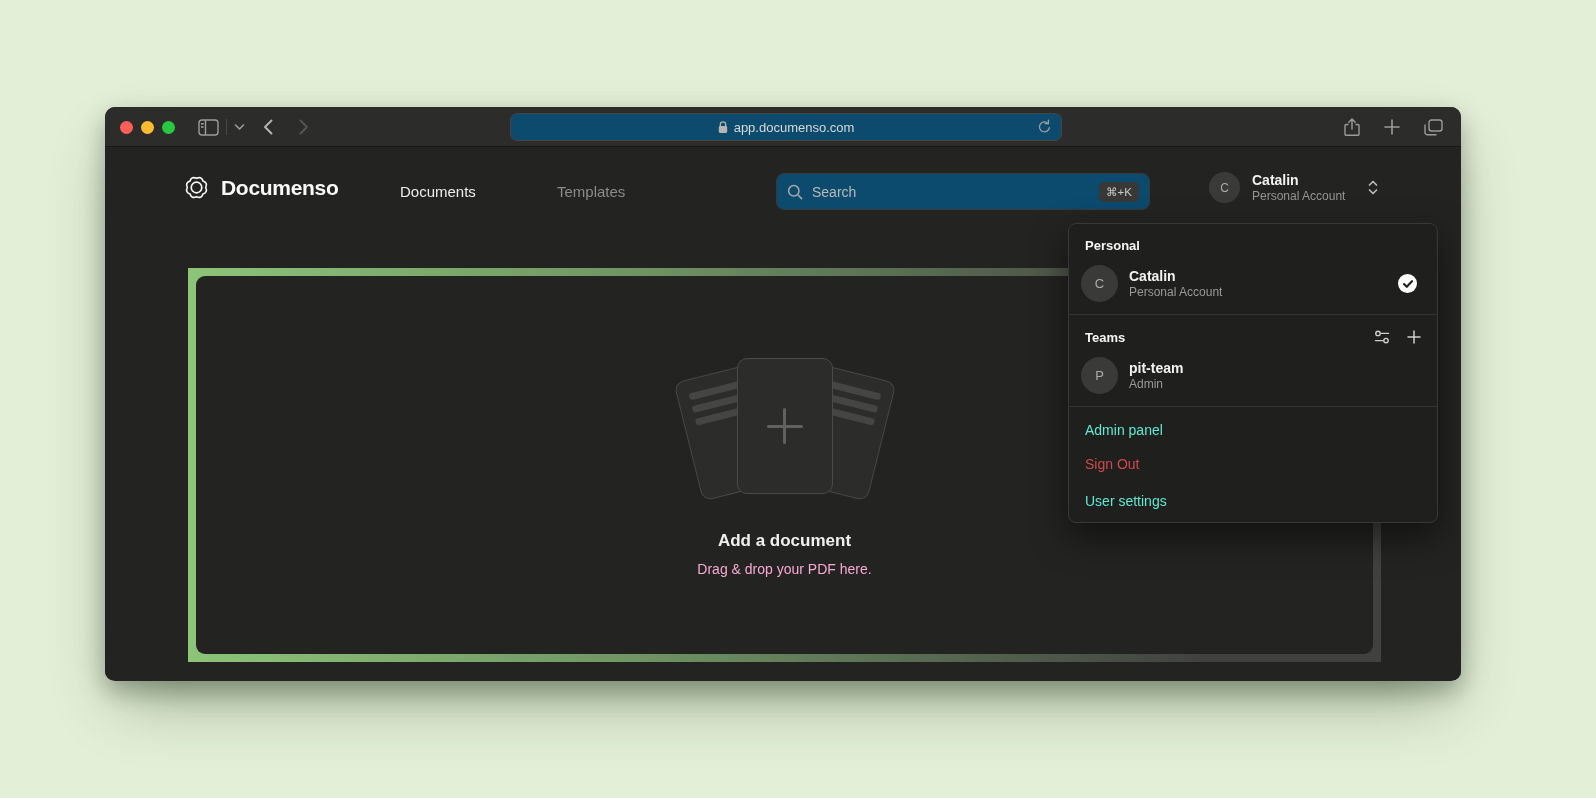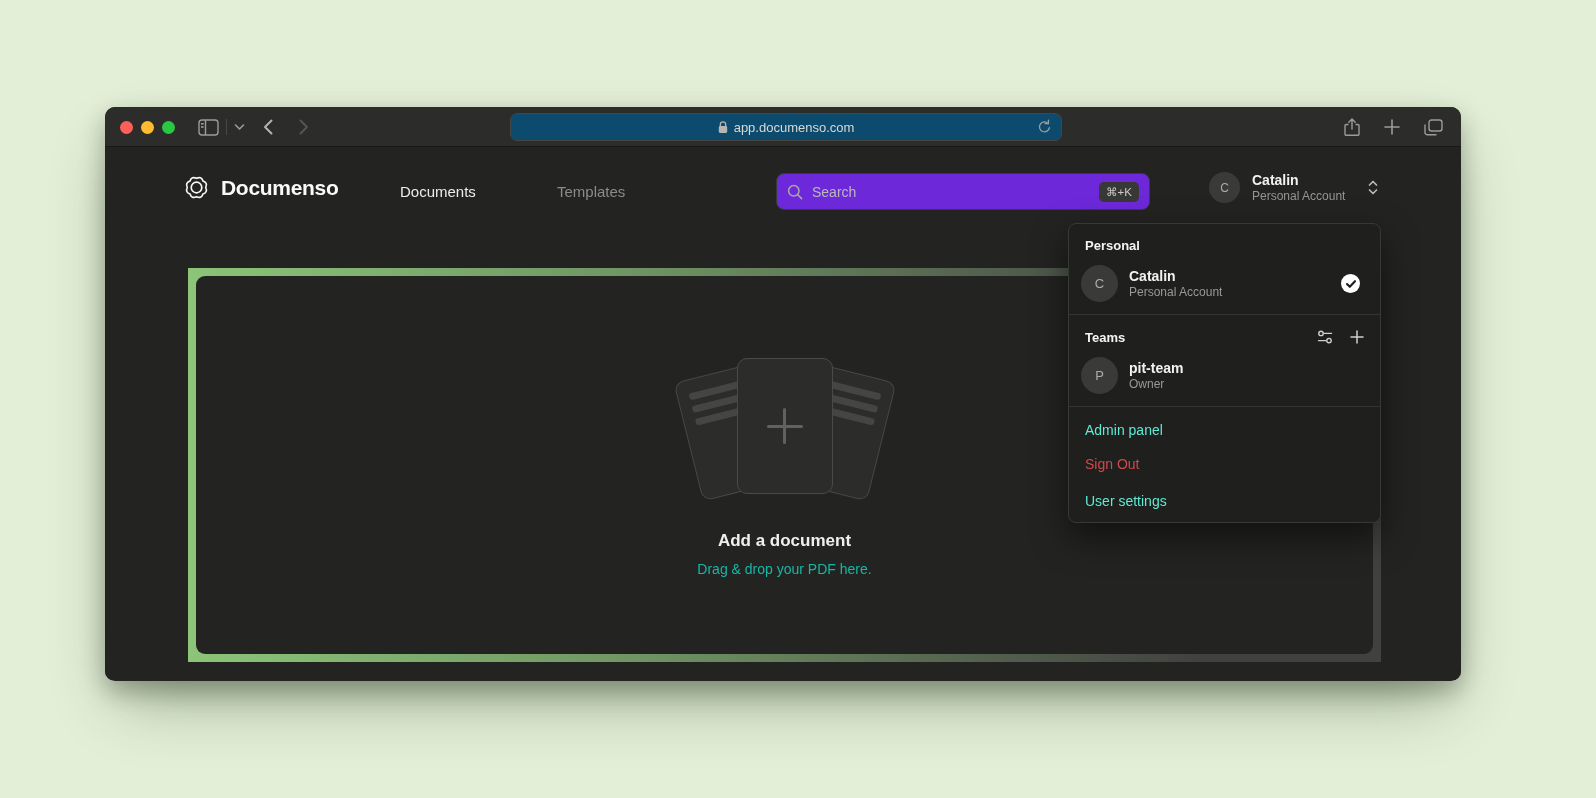--- a/index.html
+++ b/index.html
@@ -43,21 +43,21 @@
 
   .brand { position:absolute; left:78px; top:27px; display:flex; align-items:center; gap:11px; cursor:pointer;text-align:center; }
   .brand-name { font-size:21px; font-weight:bold; color:#fafaf8; letter-spacing:-.3px; }
 
   .nav-link { position:absolute; top:36px; font-size:15px; font-weight:500; cursor:pointer; }
   .nav-documents { left:295px; color:#ececea; }
   .nav-templates { left:405px; color:#8b8b89;margin-left:47px; }
 
   .searchbox {
     position:absolute; left:671px; top:26px; width:374px; height:37px;
-    background:#6d28d9; border:1px solid #3a3a38; border-radius:8px;
+    background:#0c4a6e; border:1px solid #3a3a38; border-radius:8px;
     display:flex; align-items:center; padding:4px 10px; cursor:text;
   }
   .search-placeholder { margin-left:9px; font-size:14px; color:#bababa; }
   .kbd {
     margin-left:auto; background:#383836; border-radius:5px; padding:3px 7px;
     font-size:11.5px; color:#cacac8;
   }
 
   .account-btn { position:absolute; left:1104px; top:25px; display:flex; align-items:center; gap:12px; cursor:pointer; }
   .avatar { border-radius:50%; background:#3a3a38; color:#acacaa; display:flex; align-items:center; justify-content:center; flex:none; }
@@ -87,25 +87,25 @@
   }
   .bars { padding:13px 11px 0; display:flex; flex-direction:column; gap:6px; }
   .bar { height:7px; border-radius:3px; background:#454543; }
   .bar.b1 { width:56px; } .bar.b2 { width:60px; } .bar.b3 { width:46px; }
   .card-right .bars { align-items:flex-end; }
   .plus36 { position:relative; width:36px; height:36px; }
   .plus36::before, .plus36::after { content:""; position:absolute; background:#61615f; border-radius:2px; }
   .plus36::before { left:0; top:16.5px; width:36px; height:3px; }
   .plus36::after  { left:16.5px; top:0; width:3px; height:36px; }
   .dz-title { margin-top:26px; font-size:17px; font-weight:bold; color:#f0f0ee; }
-  .dz-sub { margin-top:10px; font-size:14px; color:#14b8a6; }
+  .dz-sub { margin-top:10px; font-size:14px; color:#f9a8d4; }
 
   
   .dropdown {
-    position:absolute; left:963px; top:76px; width:313px; z-index:20;
+    position:absolute; left:963px; top:76px; width:370px; z-index:20;
     background:#1f1f1e; border:1px solid #383836; border-radius:8px;
     box-shadow:0 14px 34px rgba(0,0,0,.5);
     padding:6px 0 4px;
   }
   .dd-label { padding:8px 16px; font-size:13px; font-weight:bold; color:#f4f4f2; }
   .dd-row { display:flex; align-items:center; gap:11px; padding:4px 12px 10px; cursor:pointer; }
   .dd-name { font-size:14px; font-weight:bold; color:#f2f2f0; line-height:17px; }
   .dd-sub { font-size:12px; color:#999997; line-height:15px; }
   .dd-check {
     margin-left:auto; margin-right:8px; width:19px; height:19px; border-radius:50%;
@@ -287,21 +287,21 @@
               <line x1="1" y1="7" x2="13" y2="7" stroke="#cfcfcd" stroke-width="1.5" stroke-linecap="round"></line>
             </svg>
           </span>
         </span>
       </div>
 
       <div class="dd-row">
         <span class="avatar avatar-md">P</span>
         <span>
           <div class="dd-name">pit-team</div>
-          <div class="dd-sub">Owner</div>
+          <div class="dd-sub">Admin</div>
         </span>
       </div>
 
       <div class="dd-divider"></div>
 
       <div class="dd-item">Admin panel</div>
       <div class="dd-item danger">Sign Out</div>
       <div class="dd-item">User settings</div>
     </div>
 

